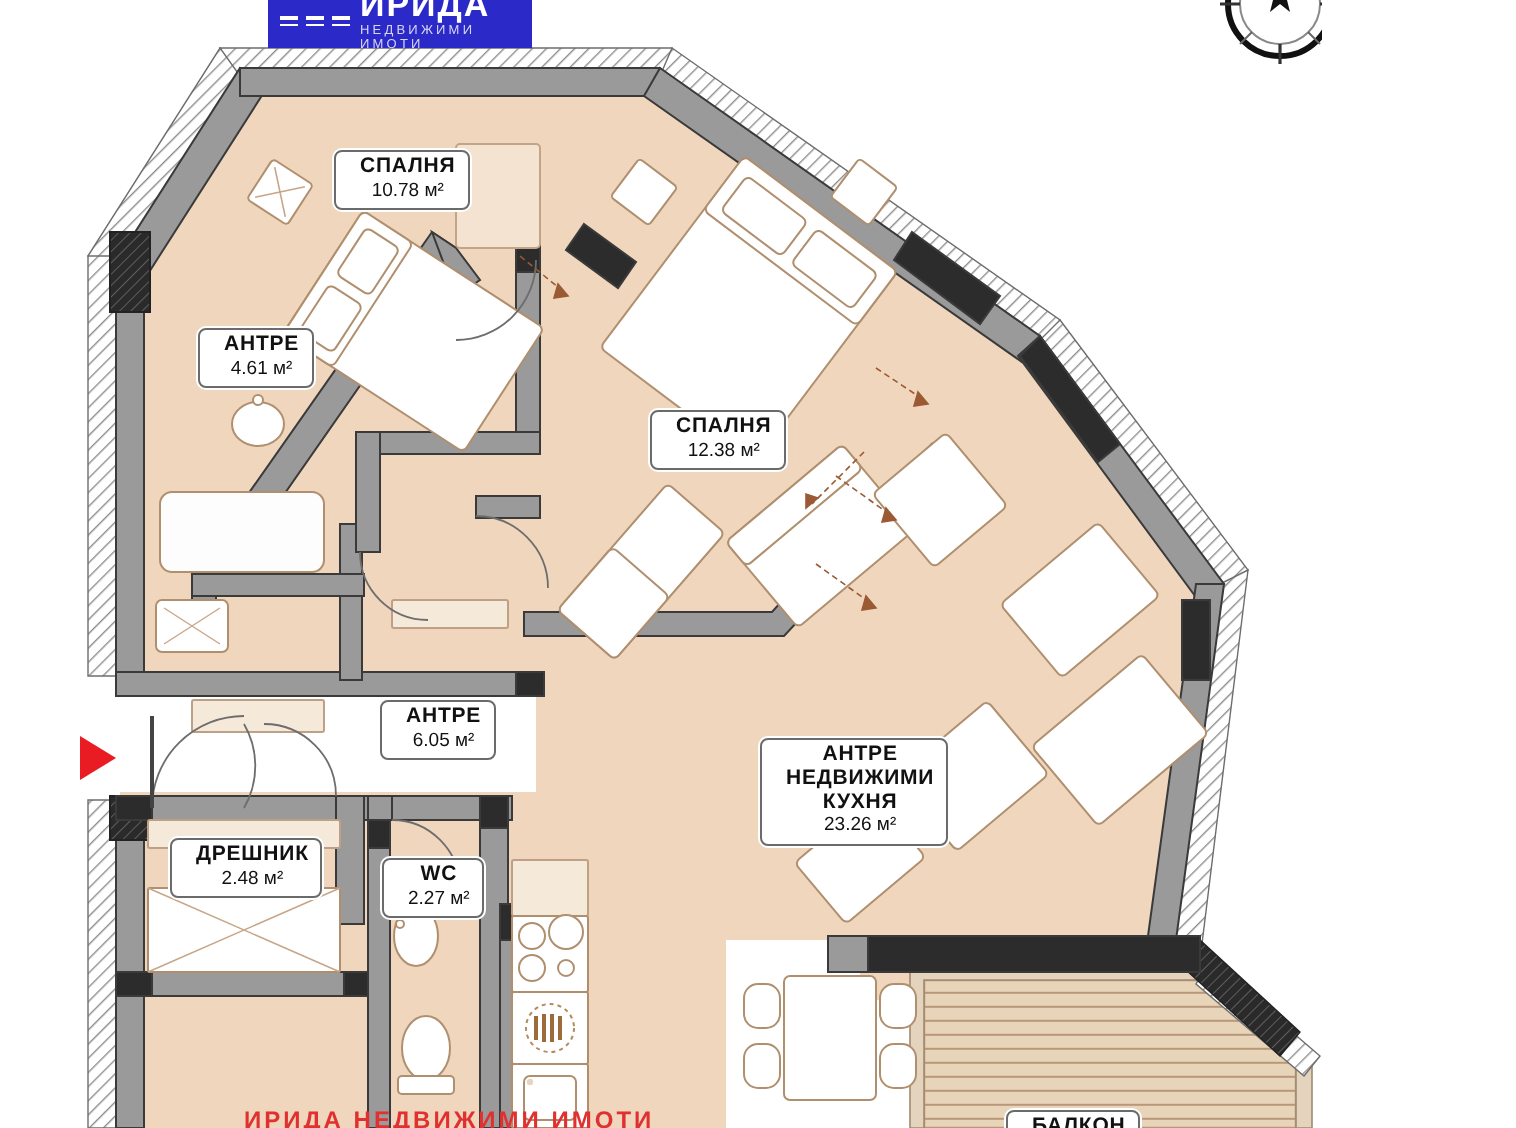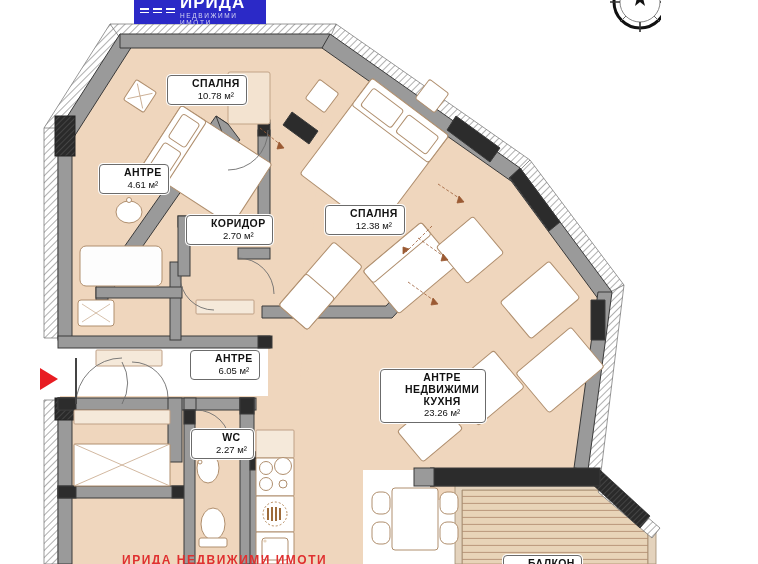--- a/index.html
+++ b/index.html
@@ -28,21 +28,21 @@
     color:#ffffff;font-weight:bold;font-size:17px;letter-spacing:1px;
     font-family:"Liberation Sans",sans-serif;
   }
   #logo .small{
     color:#d6d5f2;font-size:6.5px;letter-spacing:1.6px;margin-top:2px;
   }
 
   
   .lbl{
     position:absolute;background:#ffffff;border:1px solid #6b6b6b;
-    border-radius:4px;padding:2px 6px 3px 24px;text-align:center;
+    border-radius:4px;padding:2px 6px 3px 12px;text-align:center;
     box-sizing:border-box;color:#111;line-height:1.12;
     box-shadow:0 0 0 1px #ffffff;
   }
   .lbl .nm{font-size:10.5px;font-weight:bold;letter-spacing:.4px;white-space:nowrap;}
   .lbl .ar{font-size:9.5px;font-weight:normal;margin-top:1px;white-space:nowrap;}
 
   
   #redtext{
     position:absolute;left:122px;top:553px;width:420px;
     color:#e03030;font-size:12px;font-weight:bold;letter-spacing:1.5px;
@@ -328,42 +328,42 @@
   <div class="lbl" style="left:167px;top:75px;">
     <div class="nm">СПАЛНЯ</div>
     <div class="ar">10.78 м²</div>
   </div>
 
   <div class="lbl" style="left:99px;top:164px;">
     <div class="nm">АНТРЕ</div>
     <div class="ar">4.61 м²</div>
   </div>
 
-  <div class="lbl" style="left:186px;top:215px;">
-    <div class="nm">КОРИДОР</div>
-    <div class="ar">2.70 м²</div>
-  </div>
 
   <div class="lbl" style="left:325px;top:205px;">
     <div class="nm">СПАЛНЯ</div>
     <div class="ar">12.38 м²</div>
   </div>
 
   <div class="lbl" style="left:190px;top:350px;">
     <div class="nm">АНТРЕ</div>
     <div class="ar">6.05 м²</div>
   </div>
 
   <div class="lbl" style="left:380px;top:369px;">
     <div class="nm">АНТРЕ</div>
     <div class="nm">НЕДВИЖИМИ</div>
     <div class="nm">КУХНЯ</div>
     <div class="ar">23.26 м²</div>
   </div>
 
+  <div class="lbl" style="left:85px;top:419px;">
+    <div class="nm">ДРЕШНИК</div>
+    <div class="ar">2.48 м²</div>
+  </div>
 
   <div class="lbl" style="left:191px;top:429px;">
     <div class="nm">WC</div>
     <div class="ar">2.27 м²</div>
   </div>
 
   <div class="lbl" style="left:503px;top:555px;">
     <div class="nm">БАЛКОН</div>
   </div>
 

